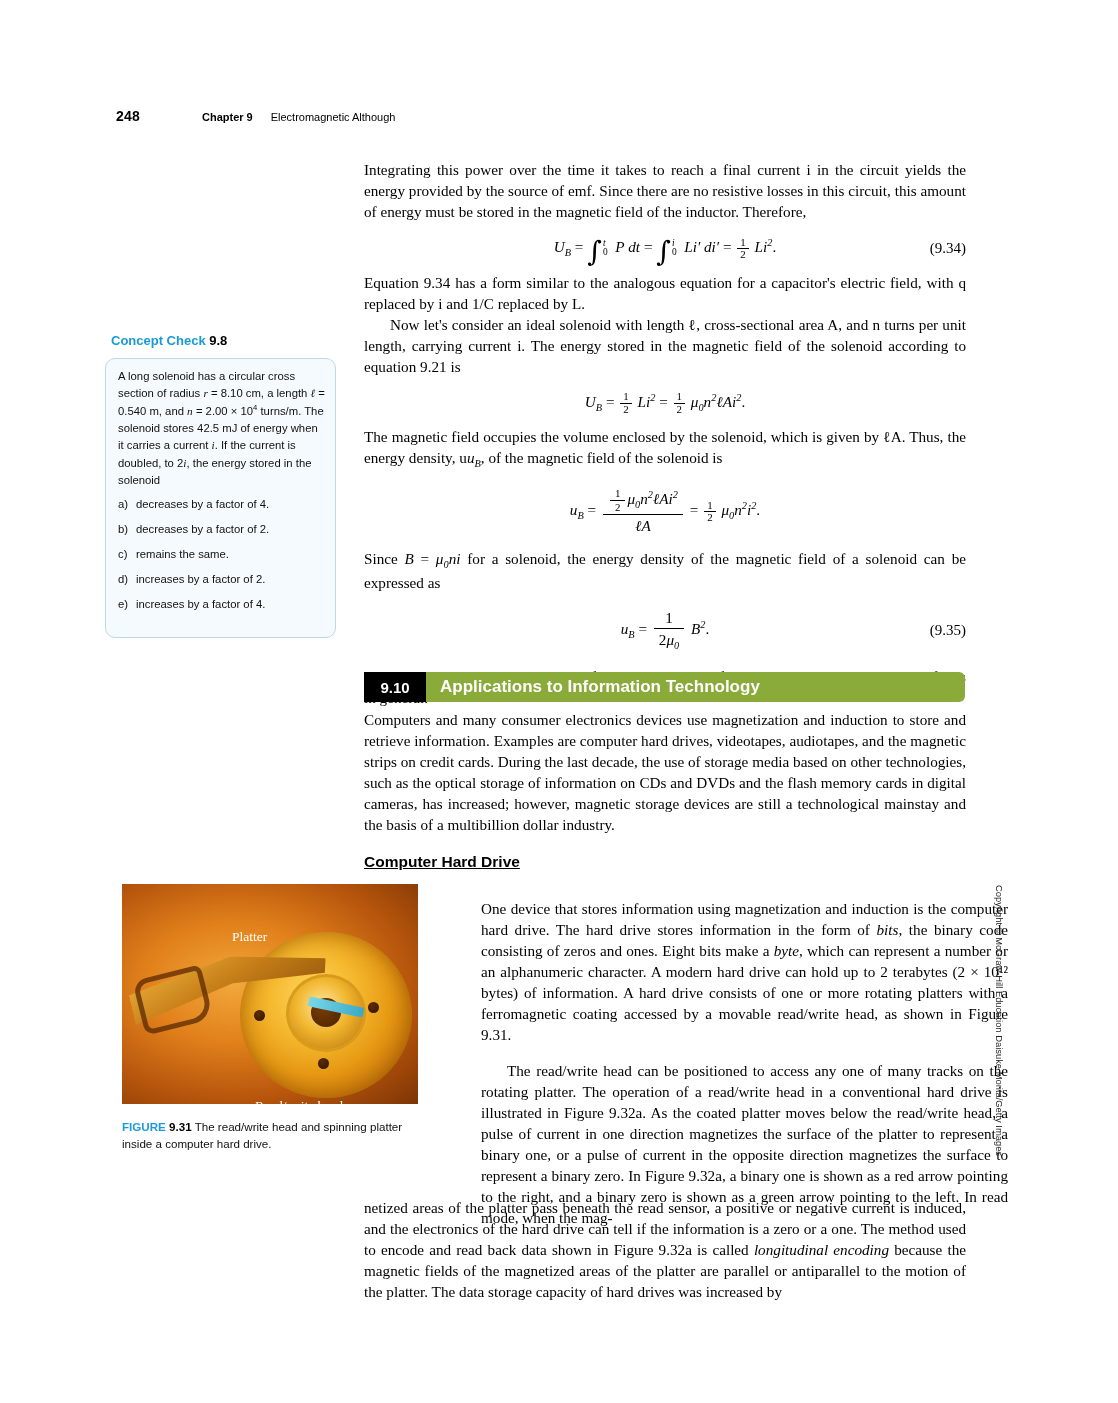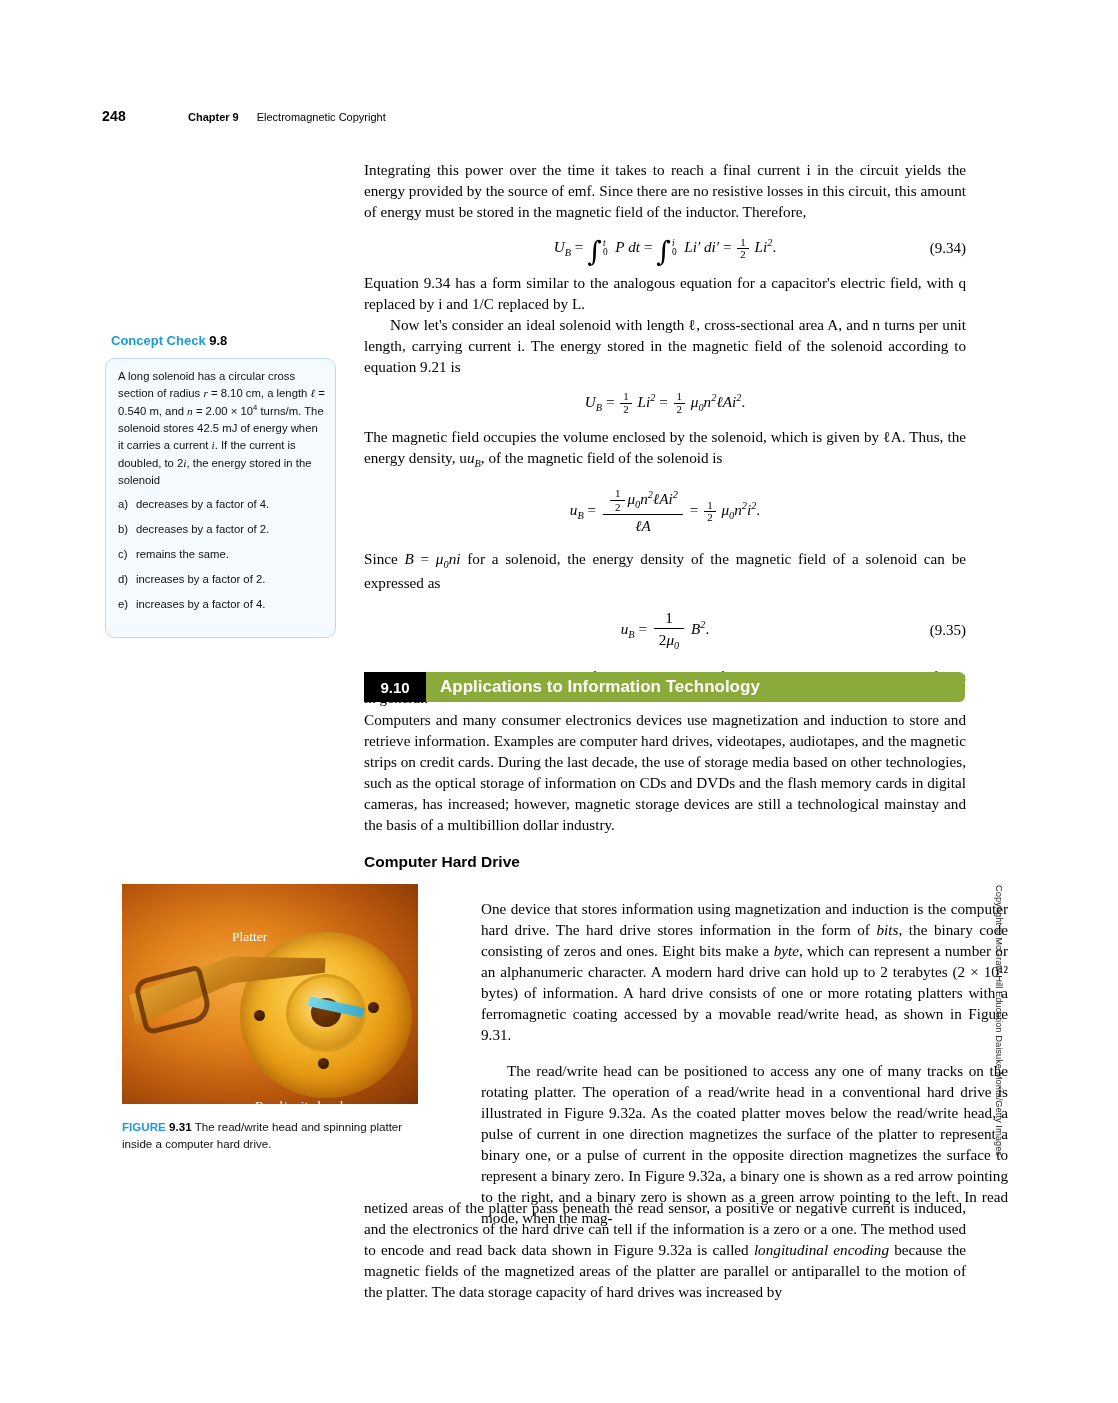--- a/index.html
+++ b/index.html
@@ -12,21 +12,21 @@
     height: 1403px;
     position: relative;
     font-family: "Liberation Serif", serif;
     color: #000;
     overflow: hidden;
   }
 
   
   .page-header {
     position: absolute;
-    left: 102px;
+    left: 116px;
     top: 108px;
     display: flex;
     align-items: baseline;
     gap: 12px;
     font-family: "Liberation Sans", sans-serif;
   }
   .page-number {
     font-size: 14px;
     font-weight: bold;
     letter-spacing: 0.2px;
@@ -202,20 +202,21 @@
     text-align: justify;
   }
 
   .subhead {
     position: absolute;
     left: 364px;
     top: 853px;
     font-family: "Liberation Sans", sans-serif;
     font-size: 15.5px;
     font-weight: bold;
+    text-decoration: underline;
   }
 
   
   .figure-img {
     position: absolute;
     left: 122px;
     top: 884px;
     width: 296px;
     height: 220px;
     overflow: hidden;
@@ -351,21 +352,21 @@
     transform-origin: left top;
     white-space: nowrap;
   }
 </style>
 </head>
 <body>
 
 <div class="page-header">
   <span class="page-number">248</span>
   <span class="chapter-label">Chapter 9</span>
-  <span class="chapter-title">Electromagnetic Copyright</span>
+  <span class="chapter-title">Electromagnetic Although</span>
 </div>
 
 <div class="main-col">
 
   <p>Integrating this power over the time it takes to reach a final current i in the circuit yields the energy provided by the source of emf. Since there are no resistive losses in this circuit, this amount of energy must be stored in the magnetic field of the inductor. Therefore,</p>
 
   <div class="eq-block">
     <span class="math">U<sub>B</sub></span>
     <span class="mathup"> = </span>
     <span class="intsym">∫</span><span class="lim"><span class="up"><span class="math">t</span></span><span class="dn">0</span></span>

